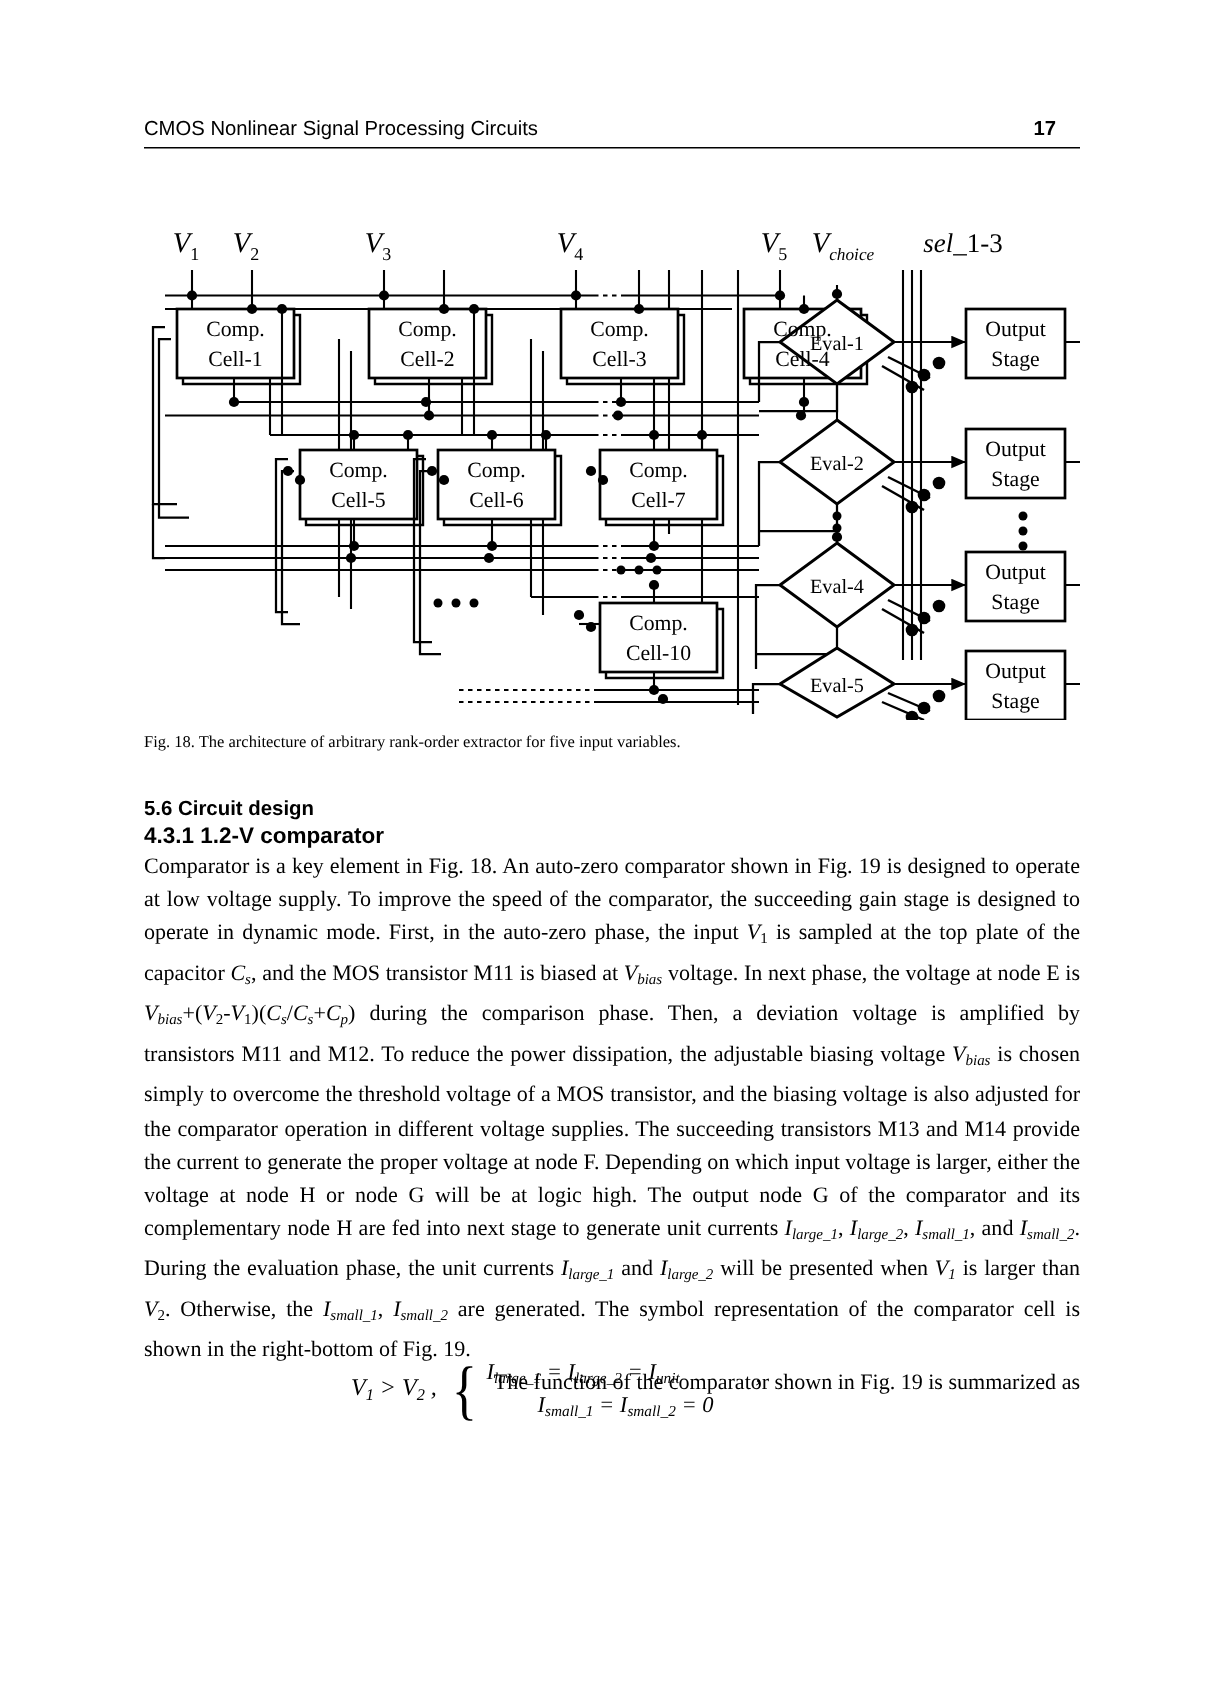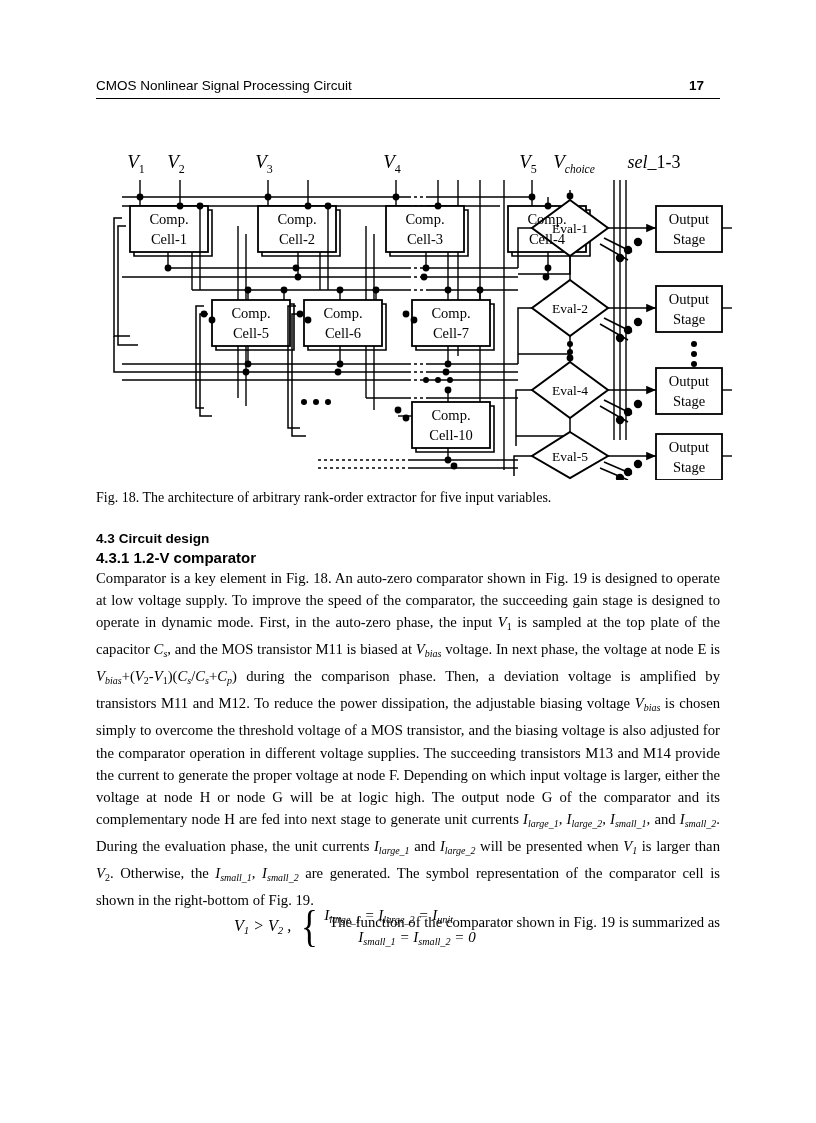--- a/index.html
+++ b/index.html
@@ -15,27 +15,27 @@
     position:absolute;left:96px;top:78px;width:624px;
     font-family:"Liberation Sans", sans-serif;
     font-size:13.5px;
   }
   .header .ht{position:absolute;left:0;top:0;white-space:nowrap;}
   .header .hp{position:absolute;right:16px;top:0;font-weight:bold;}
   .header .rule{position:absolute;left:0;top:20px;width:624px;height:0;
     border-top:1.6px solid #000;}
 
   
-  .figure{position:absolute;left:108px;top:140px;width:624px;height:340px;text-decoration:underline;}
+  .figure{position:absolute;left:96px;top:140px;width:624px;height:340px;text-decoration:underline;}
   .fig-canvas{position:absolute;left:0;top:0;width:624px;height:340px;}
 
   
   .caption{
     position:absolute;left:96px;top:489px;width:624px;
-    font-size:14px;line-height:1.25;
+    font-size:11px;line-height:1.25;
   }
   .h3{
     position:absolute;left:96px;top:531px;
     font-family:"Liberation Sans", sans-serif;
     font-weight:bold;font-size:13.6px;
   }
   .h4{
     position:absolute;left:96px;top:549px;
     font-family:"Liberation Sans", sans-serif;
     font-weight:bold;font-size:15px;
@@ -67,21 +67,21 @@
   .eq-row.r2{padding-left:36px;}
   .eq-comma{font-style:italic;padding-left:28px;align-self:flex-start;
     margin-top:4px;font-size:15px;}
 </style>
 </head>
 <body>
 
 <div class="page">
 
   <div class="header">
-    <span class="ht">CMOS Nonlinear Signal Processing Circuit</span>
+    <span class="ht">CMOS Nonlinear Signal Processing Circuits</span>
     <span class="hp">17</span>
     <div class="rule"></div>
   </div>
 
   <div class="figure">
     <svg class="fig-canvas" viewBox="0 0 624 340">
       <defs>
         <marker id="arr" markerWidth="8" markerHeight="8" refX="7" refY="3" orient="auto">
           <path d="M0,0 L7,3 L0,6 z" fill="#000"></path>
         </marker>
@@ -374,21 +374,21 @@
             <circle cx="652" cy="224" r="3"></circle>
           <circle cx="462" cy="204" r="3"></circle>
             <circle cx="462" cy="212" r="3"></circle>
         </g>
       </g>
     </svg>
   </div>
 
   <div class="caption">Fig. 18. The architecture of arbitrary rank-order extractor for five input variables.</div>
 
-  <div class="h3">4.3 Circuit design</div>
+  <div class="h3">5.6 Circuit design</div>
   <div class="h4">4.3.1 1.2-V comparator</div>
 
   <div class="body">
     <p>Comparator is a key element in Fig. 18. An auto-zero comparator shown in Fig. 19 is designed to operate at low voltage supply. To improve the speed of the comparator, the succeeding gain stage is designed to operate in dynamic mode. First, in the auto-zero phase, the input <i>V</i><sub>1</sub> is sampled at the top plate of the capacitor <i>C<sub>s</sub></i>, and the MOS transistor M11 is biased at <i>V<sub>bias</sub></i> voltage. In next phase, the voltage at node E is <i>V<sub>bias</sub></i>+(<i>V</i><sub>2</sub>-<i>V</i><sub>1</sub>)(<i>C<sub>s</sub></i>/<i>C<sub>s</sub></i>+<i>C<sub>p</sub></i>) during the comparison phase. Then, a deviation voltage is amplified by transistors M11 and M12. To reduce the power dissipation, the adjustable biasing voltage <i>V<sub>bias</sub></i> is chosen simply to overcome the threshold voltage of a MOS transistor, and the biasing voltage is also adjusted for the comparator operation in different voltage supplies. The succeeding transistors M13 and M14 provide the current to generate the proper voltage at node F. Depending on which input voltage is larger, either the voltage at node H or node G will be at logic high. The output node G of the comparator and its complementary node H are fed into next stage to generate unit currents <i>I<sub>large_1</sub></i>, <i>I<sub>large_2</sub></i>, <i>I<sub>small_1</sub></i>, and <i>I<sub>small_2</sub></i>. During the evaluation phase, the unit currents <i>I<sub>large_1</sub></i> and <i>I<sub>large_2</sub></i> will be presented when <i>V<sub>1</sub></i> is larger than <i>V</i><sub>2</sub>. Otherwise, the <i>I<sub>small_1</sub></i>, <i>I<sub>small_2</sub></i> are generated. The symbol representation of the comparator cell is shown in the right-bottom of Fig. 19.</p>
     <p class="nojust">The function of the comparator shown in Fig. 19 is summarized as</p>
   </div>
 
   <div class="eq">
     <div class="eq-inner">
       <span class="eq-lhs">V<sub>1</sub> &gt; V<sub>2</sub> ,</span>

